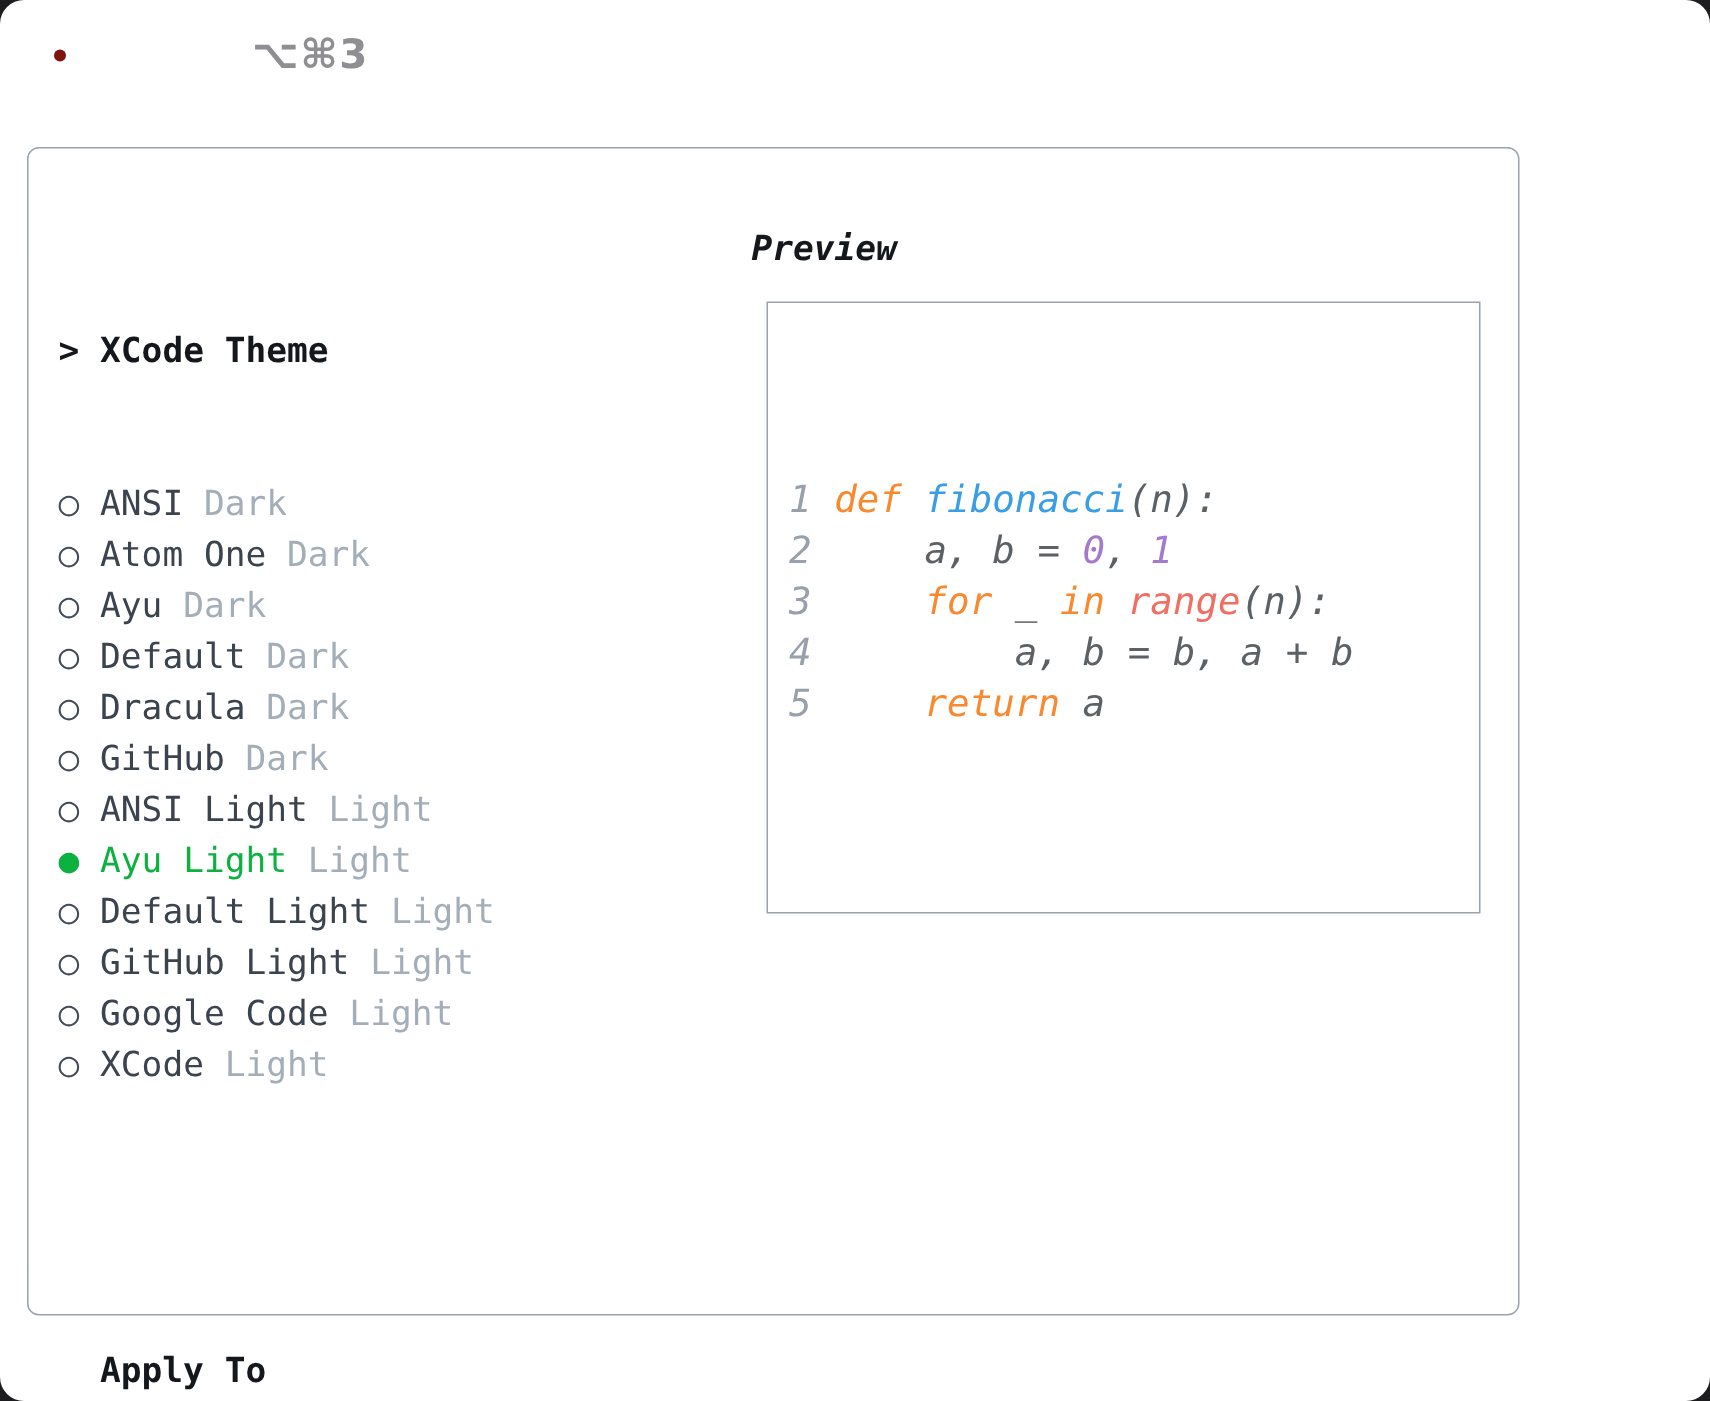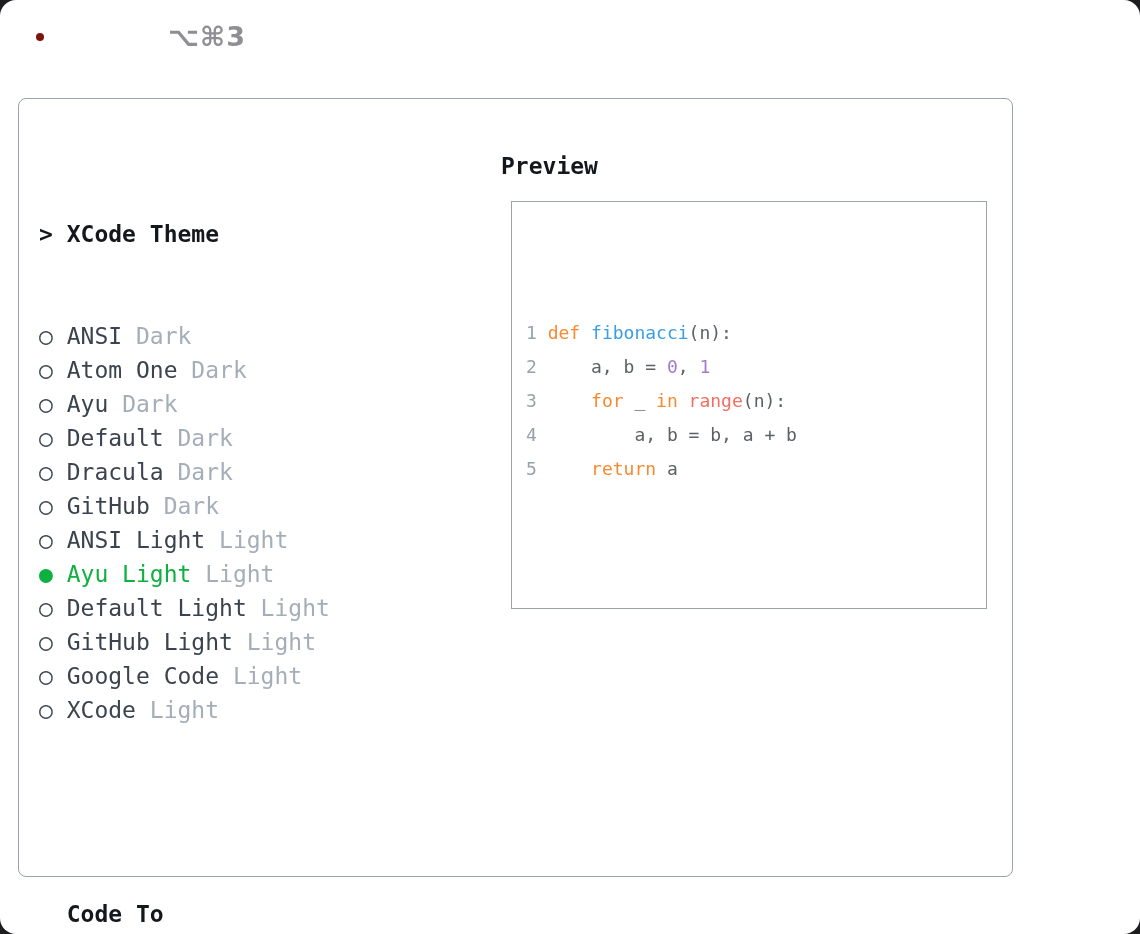--- a/index.html
+++ b/index.html
@@ -30,26 +30,26 @@
     color:var(--text_dark);white-space:pre;
   }
   .row{height:34px;}
   .spacer{height:34px;}
   .header-row{font-weight:bold;color:#14181d;}
   .bullet{color:#434b56;}
   .variant{color:var(--muted);}
   .sel{color:var(--selection_green);}
   .apply-header{font-weight:bold;color:#14181d;margin-left:2ch;}
   
-  .preview-col{position:absolute;left:482px;top:50px;}
+  .preview-col{position:absolute;left:482px;top:50px;font-style:italic;}
   .preview-label{font-weight:bold;font-size:23px;line-height:34px;color:#14181d;white-space:pre;}
   .preview-box{
     position:absolute;left:10px;top:52px;width:476px;height:408px;
     border:1.5px solid #9aa2ad;box-sizing:border-box;background:#fff;
-    padding:46px 0 0 14px;font-size:18px;line-height:34px;white-space:pre;overflow:hidden;
+    padding:46px 0 0 14px;font-size:25px;line-height:34px;white-space:pre;overflow:hidden;
   }
   .code-line,.diff-line{height:34px;}
   .num{color:var(--line_number);}
   .c-keyword{color:var(--keyword);}
   .c-function{color:var(--function);}
   .c-constant{color:var(--constant);}
   .c-special{color:var(--special);}
   .c-default{color:var(--default);}
 </style>
 </head>
@@ -65,21 +65,21 @@
     <div class="light light-zoom"></div>
     <div class="win-title">⌥⌘3</div>
   </div>
 
   <div class="panel">
 
     <div class="left-col">
       <div class="row header-row"><span>&gt;</span><span> </span><span>XCode Theme</span></div>
       <div id="theme-list"><div class="row"><span class="bullet">○</span> <span>ANSI</span> <span class="variant">Dark</span></div><div class="row"><span class="bullet">○</span> <span>Atom One</span> <span class="variant">Dark</span></div><div class="row"><span class="bullet">○</span> <span>Ayu</span> <span class="variant">Dark</span></div><div class="row"><span class="bullet">○</span> <span>Default</span> <span class="variant">Dark</span></div><div class="row"><span class="bullet">○</span> <span>Dracula</span> <span class="variant">Dark</span></div><div class="row"><span class="bullet">○</span> <span>GitHub</span> <span class="variant">Dark</span></div><div class="row"><span class="bullet">○</span> <span>ANSI Light</span> <span class="variant">Light</span></div><div class="row"><span class="bullet sel">●</span> <span class="sel">Ayu Light</span> <span class="variant">Light</span></div><div class="row"><span class="bullet">○</span> <span>Default Light</span> <span class="variant">Light</span></div><div class="row"><span class="bullet">○</span> <span>GitHub Light</span> <span class="variant">Light</span></div><div class="row"><span class="bullet">○</span> <span>Google Code</span> <span class="variant">Light</span></div><div class="row"><span class="bullet">○</span> <span>XCode</span> <span class="variant">Light</span></div></div>
       <div class="spacer"></div>
-      <div class="row"><span class="apply-header">Code To</span></div>
+      <div class="row"><span class="apply-header">Apply To</span></div>
       
       
       
     </div>
 
     <div class="preview-col">
       <div class="preview-label">Preview</div>
       <div class="preview-box">
         <div id="code-lines"><div class="code-line"><span class="num">1</span> <span class="c-keyword">def </span><span class="c-function">fibonacci</span><span class="c-default">(n):</span></div><div class="code-line"><span class="num">2</span> <span class="c-default">    a, b = </span><span class="c-constant">0</span><span class="c-default">, </span><span class="c-constant">1</span></div><div class="code-line"><span class="num">3</span> <span class="c-default">    </span><span class="c-keyword">for</span><span class="c-default"> _ </span><span class="c-keyword">in</span><span class="c-default"> </span><span class="c-special">range</span><span class="c-default">(n):</span></div><div class="code-line"><span class="num">4</span> <span class="c-default">        a, b = b, a + b</span></div><div class="code-line"><span class="num">5</span> <span class="c-default">    </span><span class="c-keyword">return</span><span class="c-default"> a</span></div></div>
         <div class="spacer"></div>

